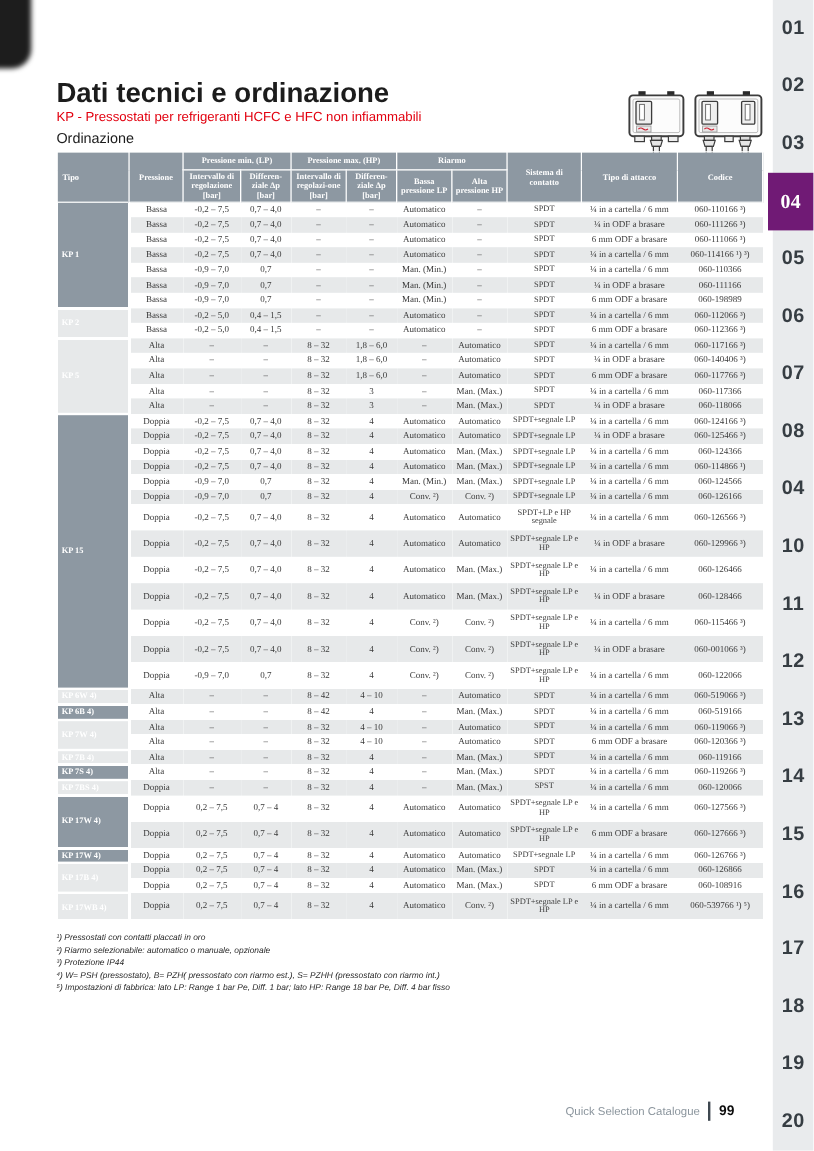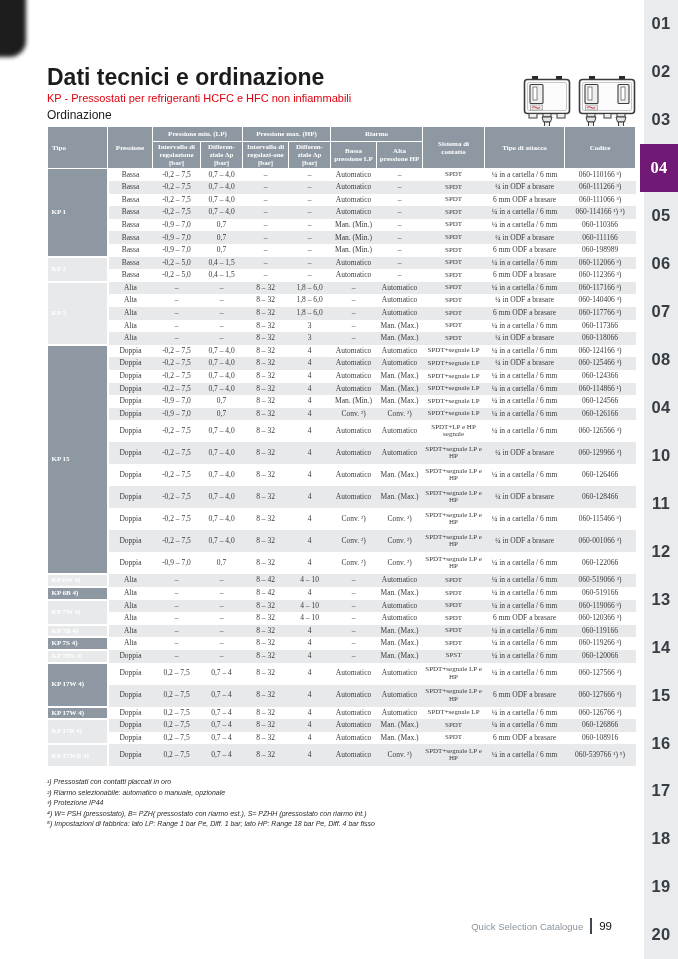--- a/index.html
+++ b/index.html
@@ -43,21 +43,21 @@
   td.c-sis{font-size:7px;line-height:7.5px;}
 
   
   .footnotes{position:absolute;left:47px;top:777px;font-style:italic;font-size:7px;
      line-height:10.6px;color:#2a2a2a;}
 
   
   .footer{position:absolute;top:918px;right:66px;display:flex;align-items:center;gap:7px;}
   .footer .cat{color:#8b959d;font-size:9.5px;}
   .footer .bar{width:2px;height:16px;background:#3f4850;}
-  .footer .num{font-weight:normal;font-size:11.5px;color:#0d0d0d;}
+  .footer .num{font-weight:bold;font-size:11.5px;color:#0d0d0d;}
 </style>
 </head>
 <body>
 
 <div class="scan-shadow"></div>
 
 <h1 class="page-title">Dati tecnici e ordinazione</h1>
 <div class="section-heading">KP - Pressostati per refrigeranti HCFC e HFC non infiammabili</div>
 <div class="subsection">Ordinazione</div>
 

